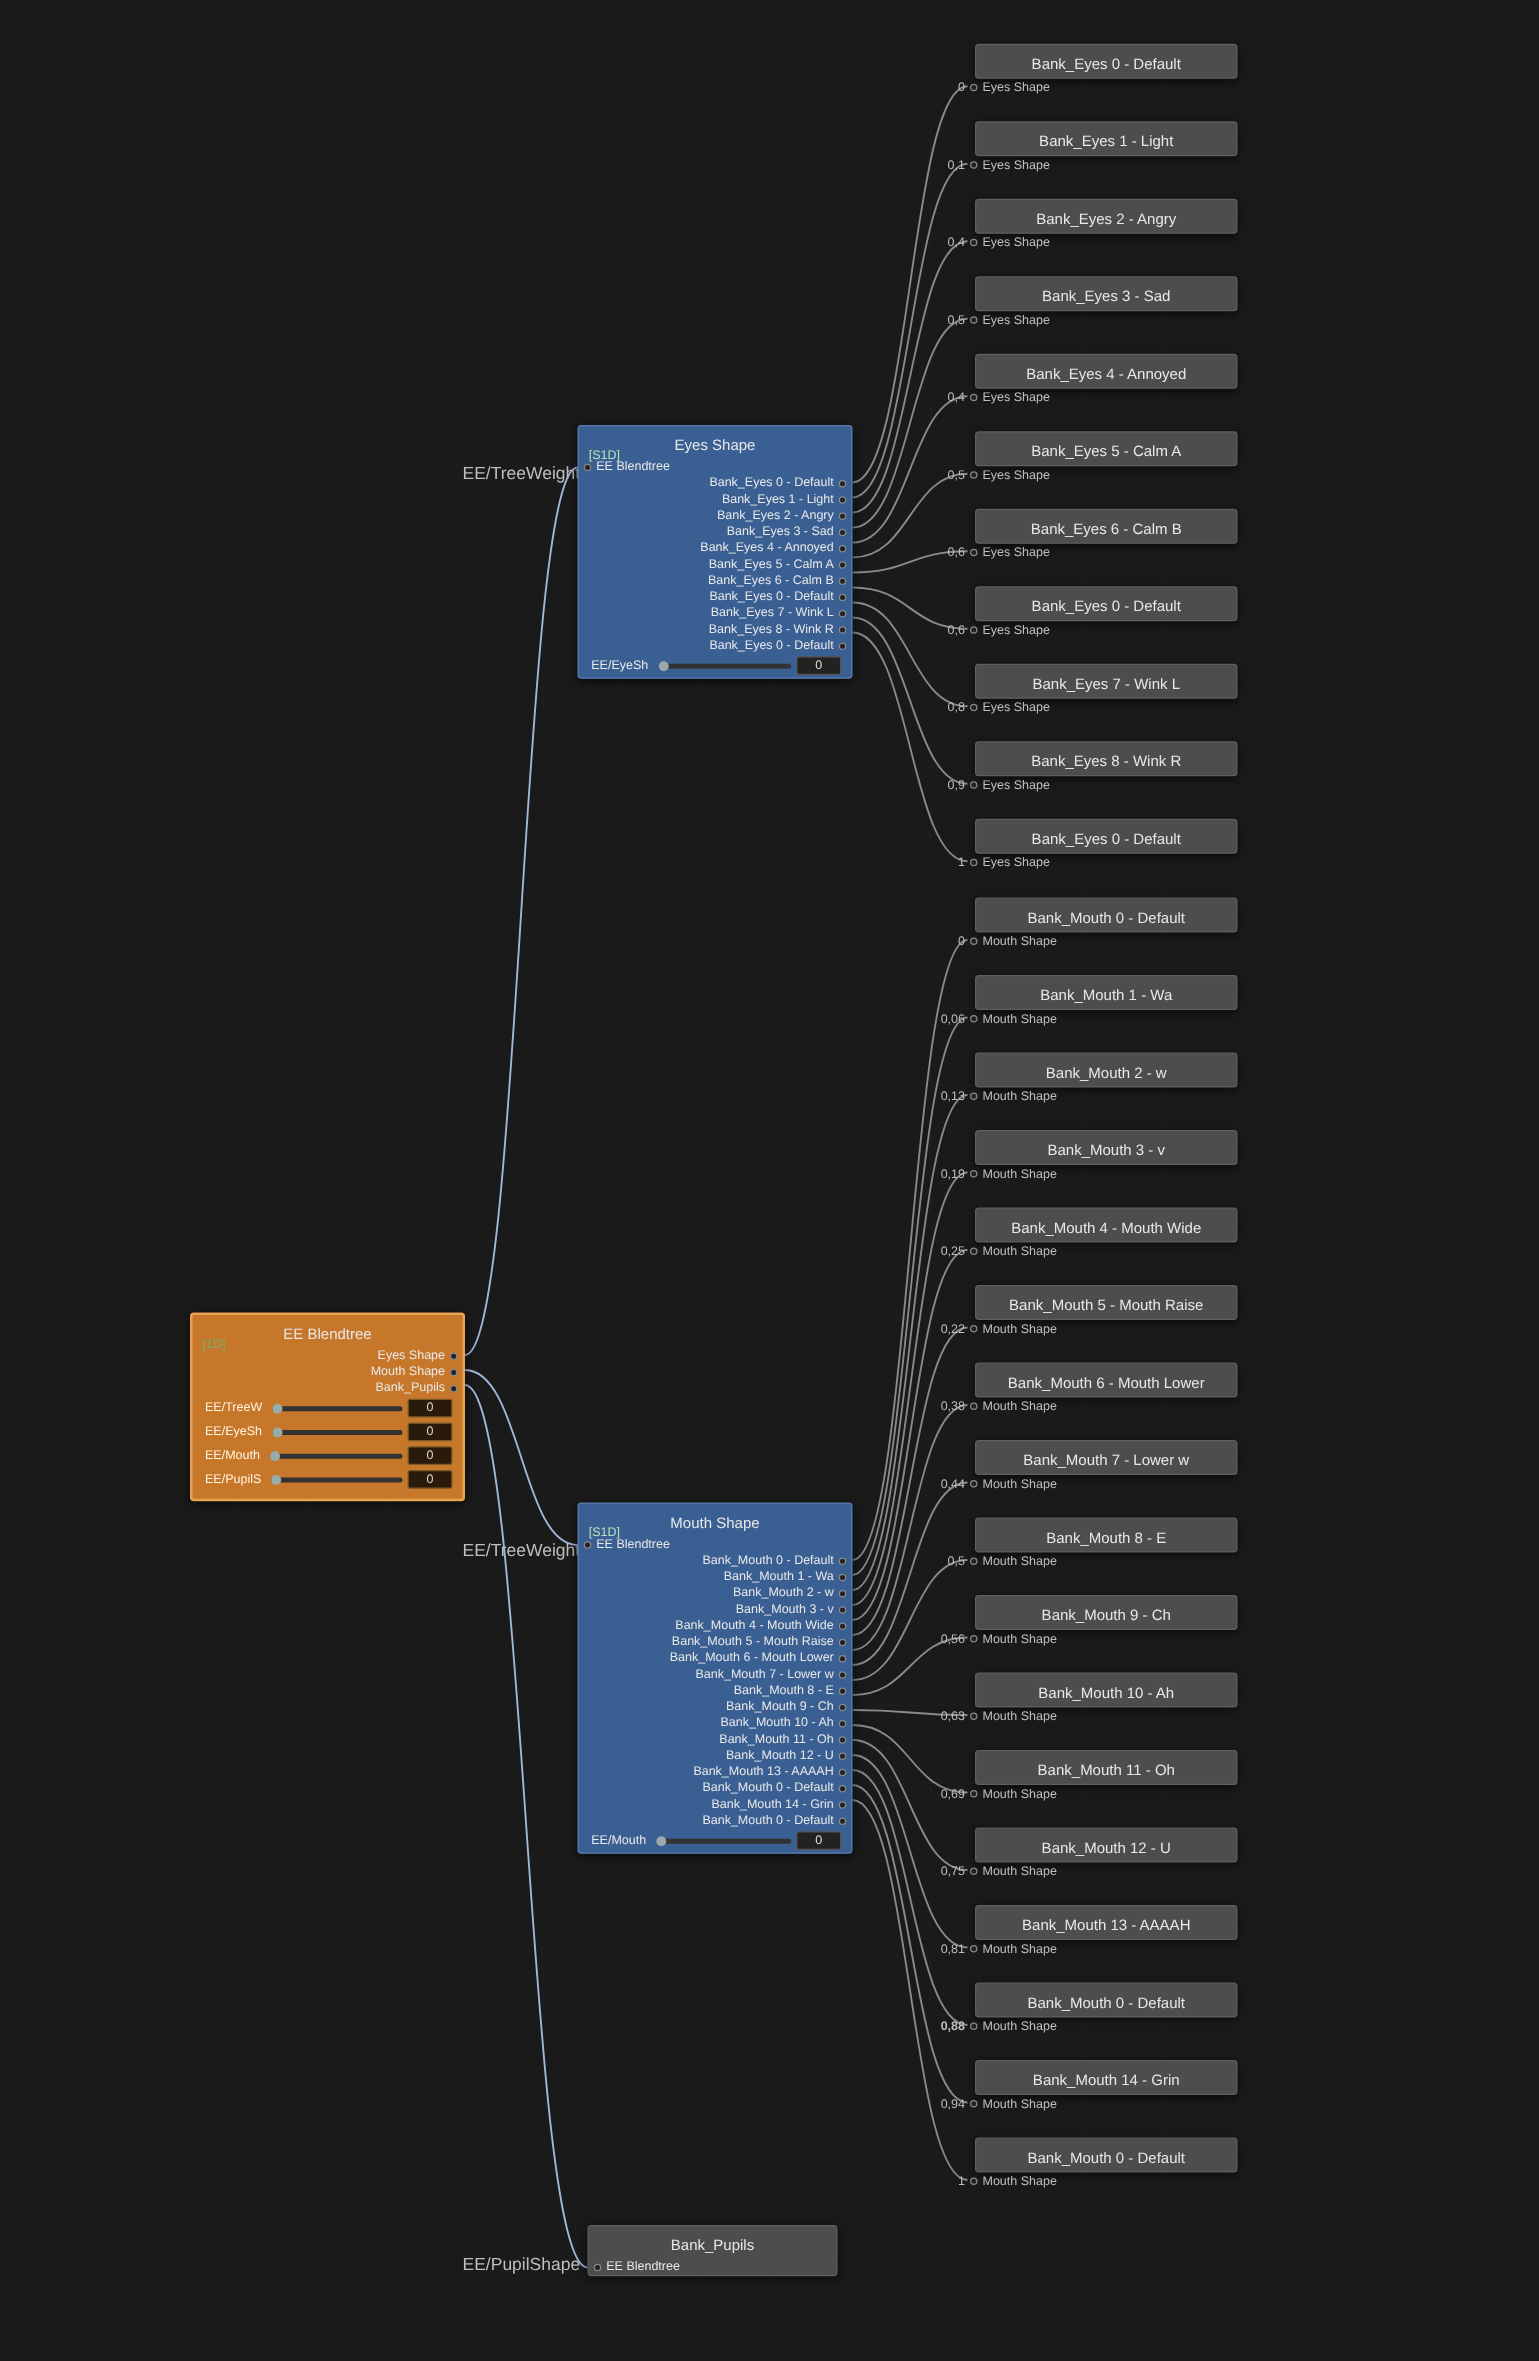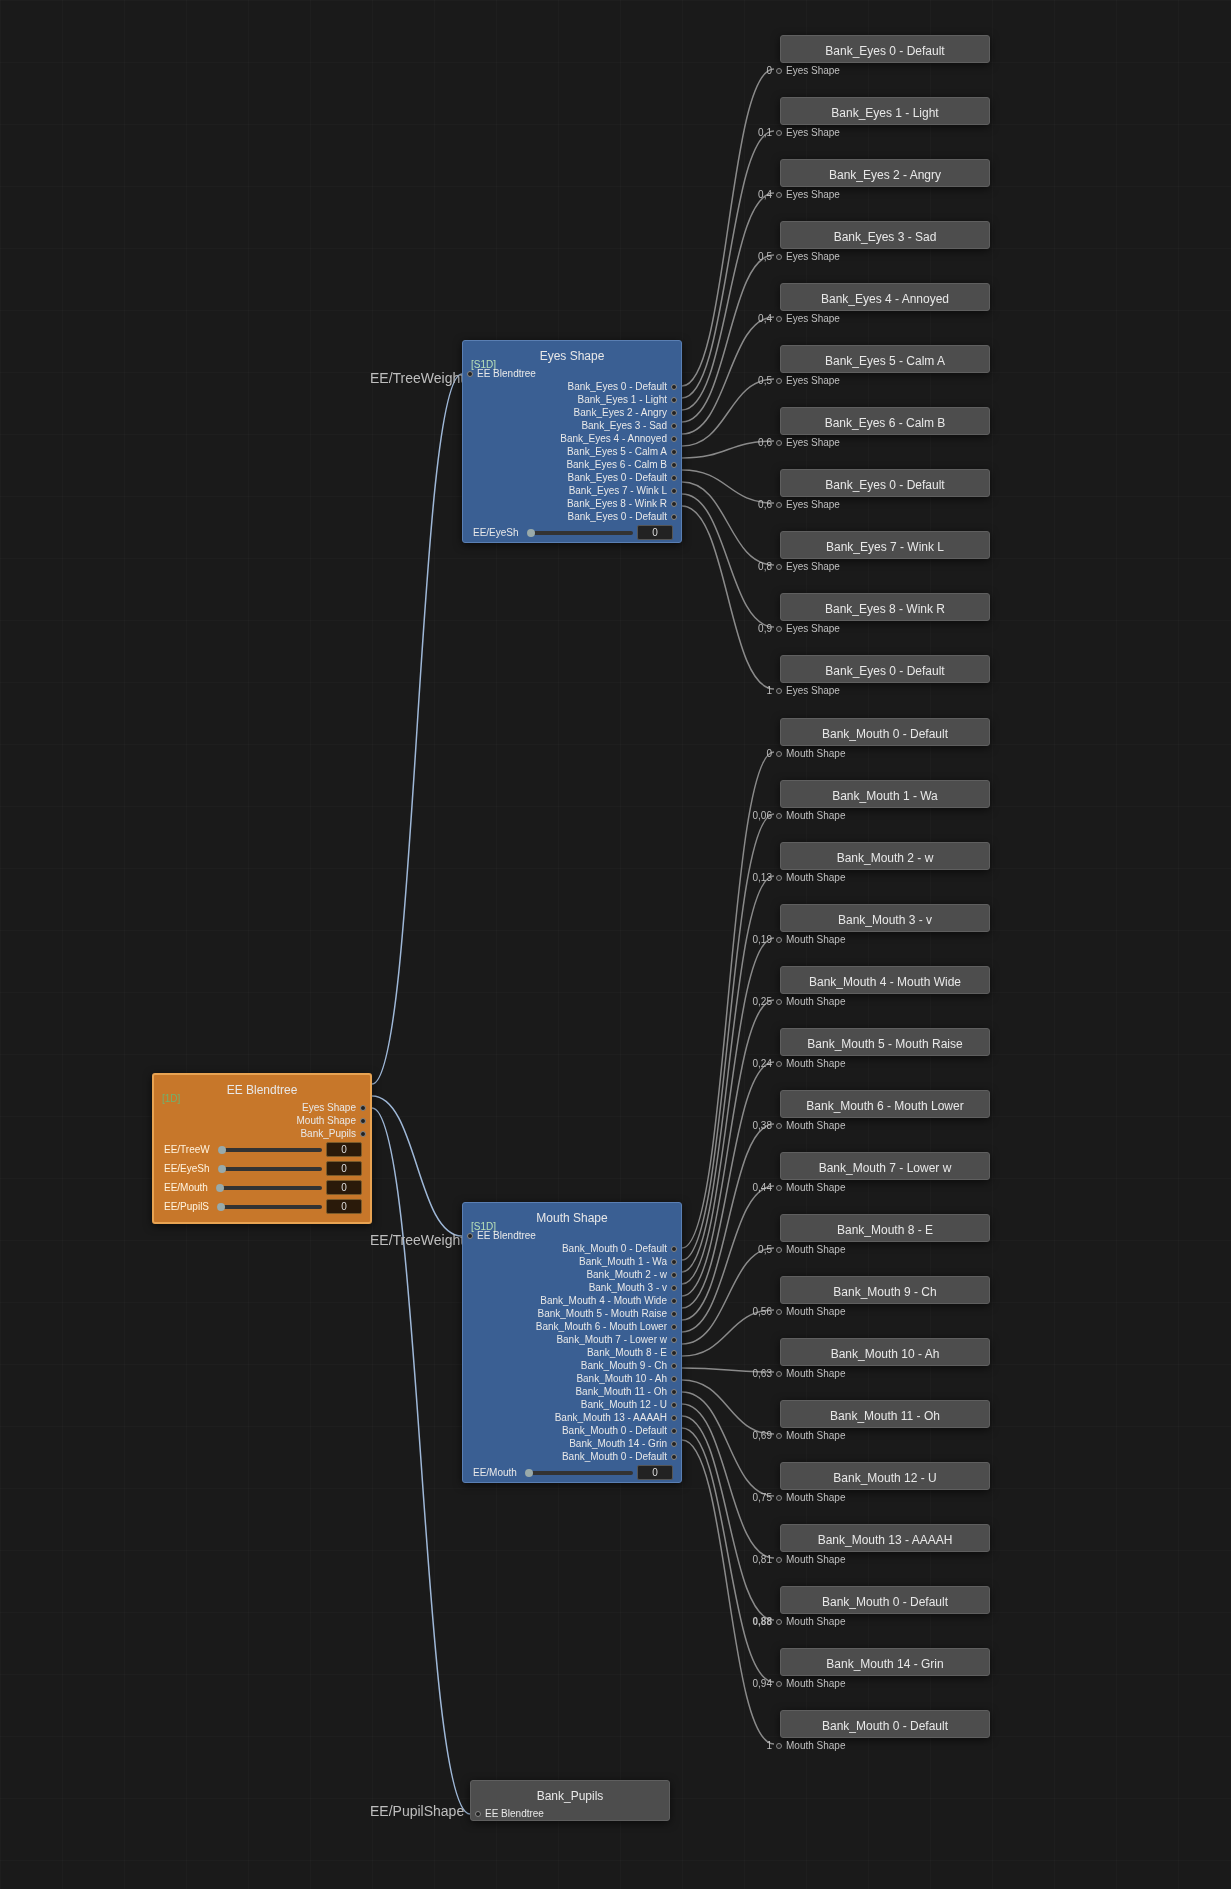--- a/index.html
+++ b/index.html
@@ -12,21 +12,21 @@
   height: 1889px;
   position: relative;
   overflow: hidden;
   background-image:
     linear-gradient(rgba(255,255,255,0.02) 1px, transparent 1px),
     linear-gradient(90deg, rgba(255,255,255,0.02) 1px, transparent 1px);
   background-size: 62px 62px;
 }
 svg.wires { position:absolute; top:0; left:0; width:1231px; height:1889px; pointer-events:none; }
 .node { position:absolute; border-radius:3px; box-shadow:0 2px 8px rgba(0,0,0,0.6); }
-.node-orange { background:#c7772a; border:2px solid #e8a352;margin-top:23px; }
+.node-orange { background:#c7772a; border:2px solid #e8a352; }
 .node-blue { background:#3a5f93; border:1px solid #5a7fb3; }
 .node-grey { background:#4d4d4d; border:1px solid #5f5f5f; }
 .node-header { text-align:center; padding:8px 6px 4px; font-size:12px; color:#e8e8e8; }
 .tag { position:absolute; top:18px; left:8px; font-size:10px; }
 .node-orange .tag { color:#6fb36f; }
 .node-blue .tag { color:#b8e0b8; }
 .output-row { text-align:right; padding:1px 14px 1px 6px; font-size:10px; position:relative; color:#e8e8e8; }
 .output-row .port { position:absolute; right:4px; top:50%; transform:translateY(-50%); width:6px; height:6px; background:#222; border-radius:50%; border:1px solid #888; }
 .input-row { text-align:left; padding:1px 6px 1px 14px; font-size:10px; position:relative; color:#e8e8e8; }
 .input-row .port { position:absolute; left:4px; top:50%; transform:translateY(-50%); width:6px; height:6px; background:#222; border-radius:50%; border:1px solid #888; }
@@ -269,21 +269,21 @@
      <div class="leaf-thresh" style="left:732px;top:934px;width:40px;">0,19</div>
      <div class="leaf-input" style="left:776px;top:934px;"><span class="port"></span>Mouth Shape</div>
     <div class="node node-grey" style="left:780px;top:966px;width:210px;">
        <div class="node-header">Bank_Mouth 4 - Mouth Wide</div>
      </div>
      <div class="leaf-thresh" style="left:732px;top:996px;width:40px;">0,25</div>
      <div class="leaf-input" style="left:776px;top:996px;"><span class="port"></span>Mouth Shape</div>
     <div class="node node-grey" style="left:780px;top:1028px;width:210px;">
        <div class="node-header">Bank_Mouth 5 - Mouth Raise</div>
      </div>
-     <div class="leaf-thresh" style="left:732px;top:1058px;width:40px;">0,24</div>
+     <div class="leaf-thresh" style="left:732px;top:1058px;width:40px;">0,22</div>
      <div class="leaf-input" style="left:776px;top:1058px;"><span class="port"></span>Mouth Shape</div>
     <div class="node node-grey" style="left:780px;top:1090px;width:210px;">
        <div class="node-header">Bank_Mouth 6 - Mouth Lower</div>
      </div>
      <div class="leaf-thresh" style="left:732px;top:1120px;width:40px;">0,38</div>
      <div class="leaf-input" style="left:776px;top:1120px;"><span class="port"></span>Mouth Shape</div>
     <div class="node node-grey" style="left:780px;top:1152px;width:210px;">
        <div class="node-header">Bank_Mouth 7 - Lower w</div>
      </div>
      <div class="leaf-thresh" style="left:732px;top:1182px;width:40px;">0,44</div>

